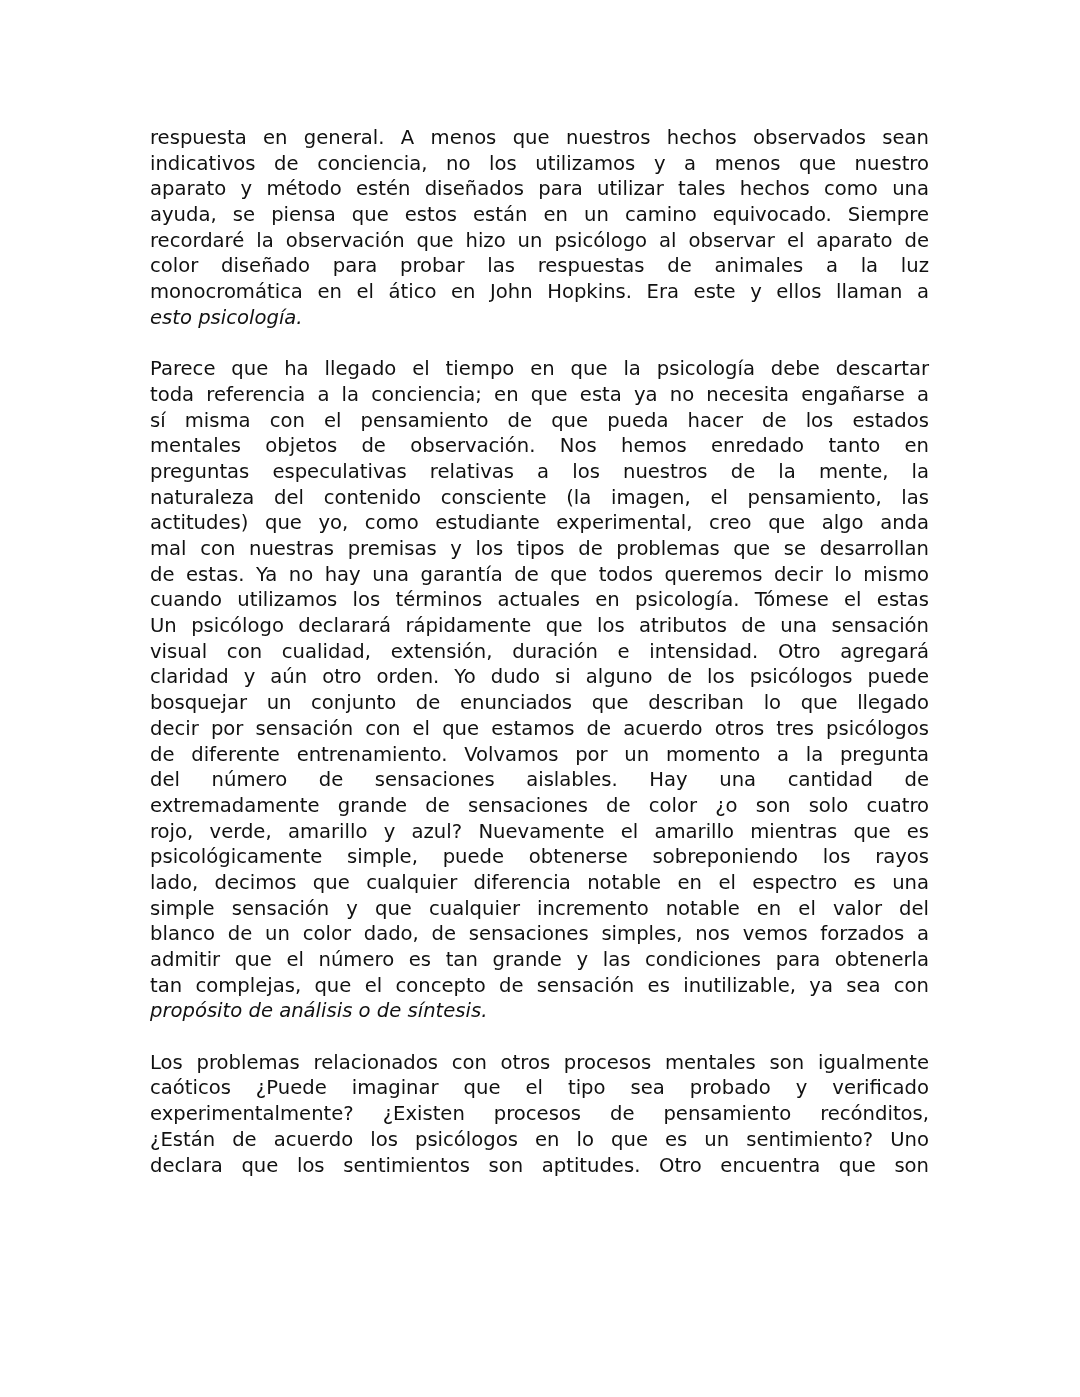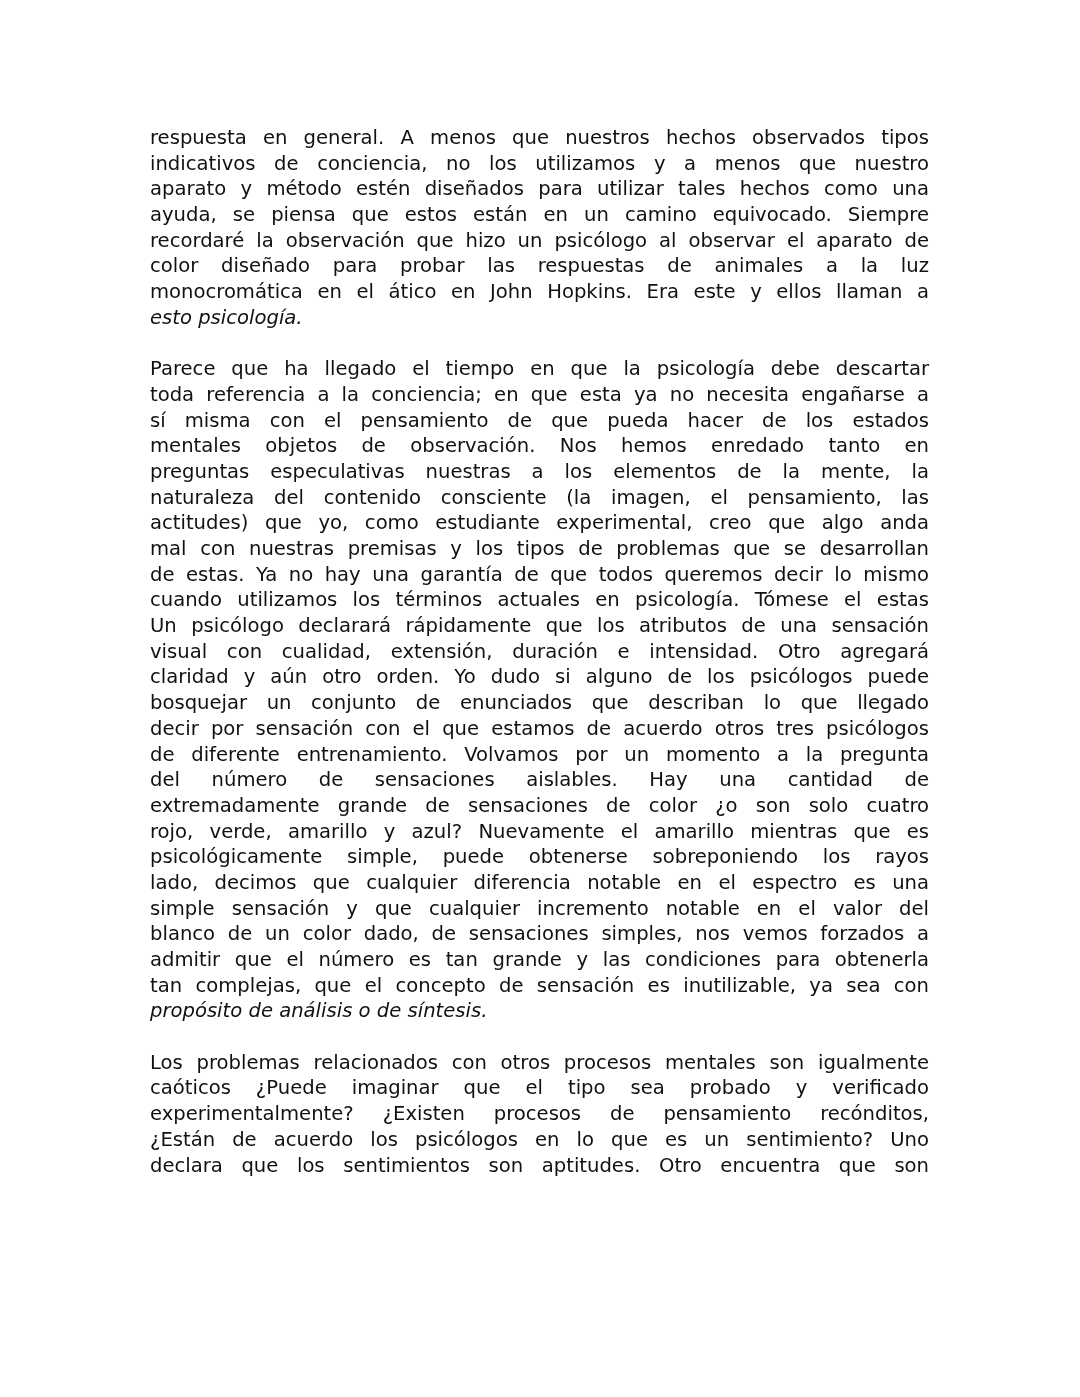--- a/index.html
+++ b/index.html
@@ -23,36 +23,36 @@
     text-align-last: justify;
   }
   .line.last { text-align: left; text-align-last: left; font-style: italic; }
 </style>
 </head>
 <body>
 
 <div class="page">
 
   <div class="para">
-    <span class="line">respuesta en general. A menos que nuestros hechos observados tipos</span>
+    <span class="line">respuesta en general. A menos que nuestros hechos observados sean</span>
     <span class="line">indicativos de conciencia, no los utilizamos y a menos que nuestro</span>
     <span class="line">aparato y método estén diseñados para utilizar tales hechos como una</span>
     <span class="line">ayuda, se piensa que estos están en un camino equivocado. Siempre</span>
     <span class="line">recordaré la observación que hizo un psicólogo al observar el aparato de</span>
     <span class="line">color diseñado para probar las respuestas de animales a la luz</span>
     <span class="line">monocromática en el ático en John Hopkins. Era este y ellos llaman a</span>
     <span class="line last">esto psicología.</span>
   </div>
 
   <div class="para">
     <span class="line">Parece que ha llegado el tiempo en que la psicología debe descartar</span>
     <span class="line">toda referencia a la conciencia; en que esta ya no necesita engañarse a</span>
     <span class="line">sí misma con el pensamiento de que pueda hacer de los estados</span>
     <span class="line">mentales objetos de observación. Nos hemos enredado tanto en</span>
-    <span class="line">preguntas especulativas nuestras a los elementos de la mente, la</span>
+    <span class="line">preguntas especulativas relativas a los nuestros de la mente, la</span>
     <span class="line">naturaleza del contenido consciente (la imagen, el pensamiento, las</span>
     <span class="line">actitudes) que yo, como estudiante experimental, creo que algo anda</span>
     <span class="line">mal con nuestras premisas y los tipos de problemas que se desarrollan</span>
     <span class="line">de estas. Ya no hay una garantía de que todos queremos decir lo mismo</span>
     <span class="line">cuando utilizamos los términos actuales en psicología. Tómese el estas</span>
     <span class="line">Un psicólogo declarará rápidamente que los atributos de una sensación</span>
     <span class="line">visual con cualidad, extensión, duración e intensidad. Otro agregará</span>
     <span class="line">claridad y aún otro orden. Yo dudo si alguno de los psicólogos puede</span>
     <span class="line">bosquejar un conjunto de enunciados que describan lo que llegado</span>
     <span class="line">decir por sensación con el que estamos de acuerdo otros tres psicólogos</span>

